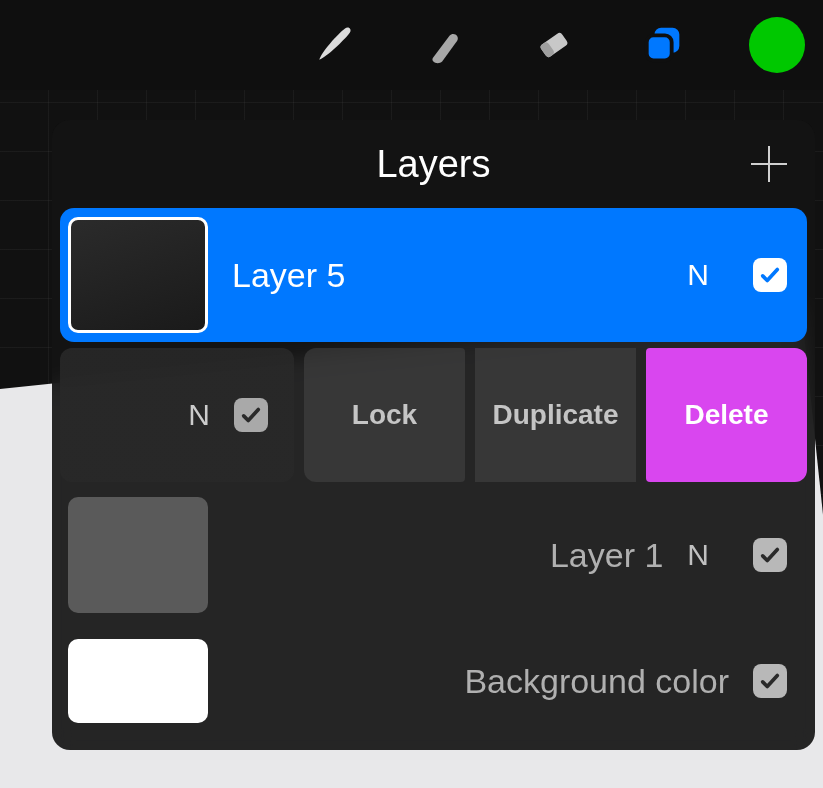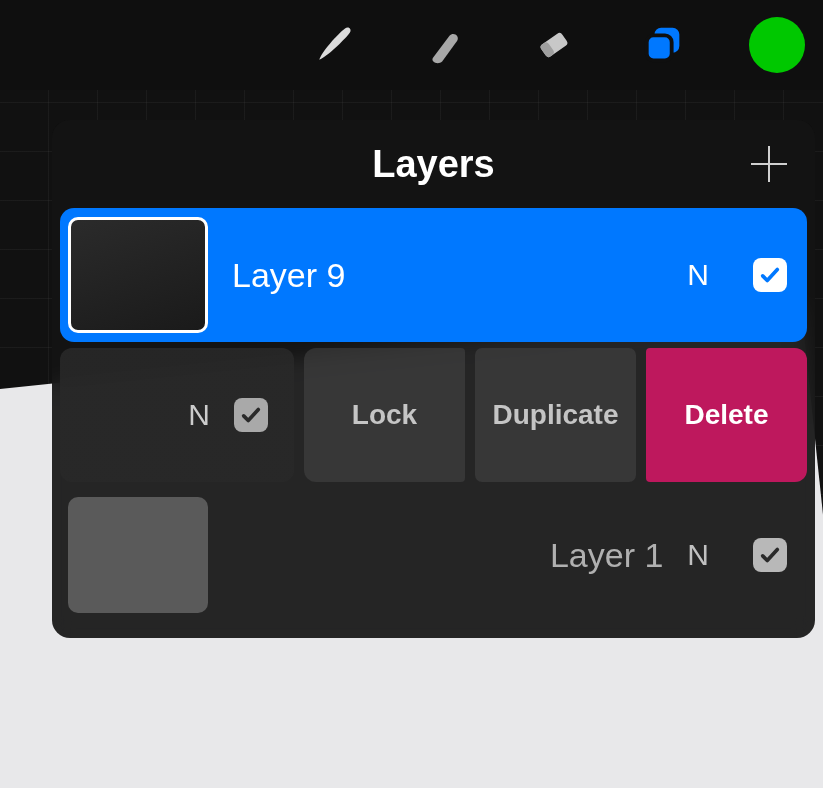--- a/index.html
+++ b/index.html
@@ -85,21 +85,21 @@
     .panel-header {
       display: flex;
       align-items: center;
       justify-content: center;
       height: 88px;
       position: relative;
     }
     .panel-title {
       color: #fff;
       font-size: 38px;
-      font-weight: 700;
+      font-weight: 400;
     }
     .add-layer {
       position: absolute;
       right: 24px;
       top: 50%;
       transform: translateY(-50%);
       width: 44px;
       height: 44px;
       cursor: pointer;
     }
@@ -186,27 +186,27 @@
     .swipe-peek .vis-check { background: #a9a9a9; }
 
     .swipe-btn {
       flex: 1;
       display: flex;
       align-items: center;
       justify-content: center;
       color: #c5c5c5;
       font-size: 28px;
       font-weight: 600;
-      border-radius: 7px;
+      border-radius: 0;
       background: rgba(70,70,70,0.55);
       cursor: pointer;
     }
     .swipe-btn.lock { border-radius: 12px 4px 4px 12px; text-align: right; }
     .swipe-btn.delete {
-      background: #be185d;
+      background: #d946ef;
       color: #fff;
       border-radius: 4px 12px 12px 4px;
     }
   </style>
 </head>
 <body>
 
 <div class="top-toolbar">
   <div class="toolbar-spacer"></div>
 
@@ -252,21 +252,21 @@
     <div class="add-layer">
       <svg viewBox="0 0 44 44">
           <line x1="22" y1="4" x2="22" y2="40" stroke="#d0d0d0" stroke-width="2"></line>
           <line x1="4" y1="22" x2="40" y2="22" stroke="#d0d0d0" stroke-width="2"></line>
         </svg>
     </div>
   </div>
 
   <div class="layer-row selected">
     <div class="thumb"></div>
-    <div class="layer-name">Layer 9</div>
+    <div class="layer-name">Layer 5</div>
     <div class="layer-mode">N</div>
     <div class="vis-check">
       <svg viewBox="0 0 24 24">
           <polyline points="4,13 9,18 20,6" fill="none" stroke="#0078ff" stroke-width="4" stroke-linecap="round" stroke-linejoin="round"></polyline>
         </svg>
     </div>
   </div>
 
   <div class="swipe-row">
     <div class="swipe-peek">
@@ -286,14 +286,23 @@
     <div class="thumb gray"></div>
     <div class="layer-name">Layer 1</div>
     <div class="layer-mode">N</div>
     <div class="vis-check">
       <svg viewBox="0 0 24 24">
           <polyline points="4,13 9,18 20,6" fill="none" stroke="#2a2a2a" stroke-width="4" stroke-linecap="round" stroke-linejoin="round"></polyline>
         </svg>
     </div>
   </div>
 
+  <div class="layer-row bg">
+    <div class="thumb white bg-row"></div>
+    <div class="layer-name">Background color</div>
+    <div class="vis-check">
+      <svg viewBox="0 0 24 24">
+          <polyline points="4,13 9,18 20,6" fill="none" stroke="#2a2a2a" stroke-width="4" stroke-linecap="round" stroke-linejoin="round"></polyline>
+        </svg>
+    </div>
+  </div>
 
 </div>
 
 </body></html>

